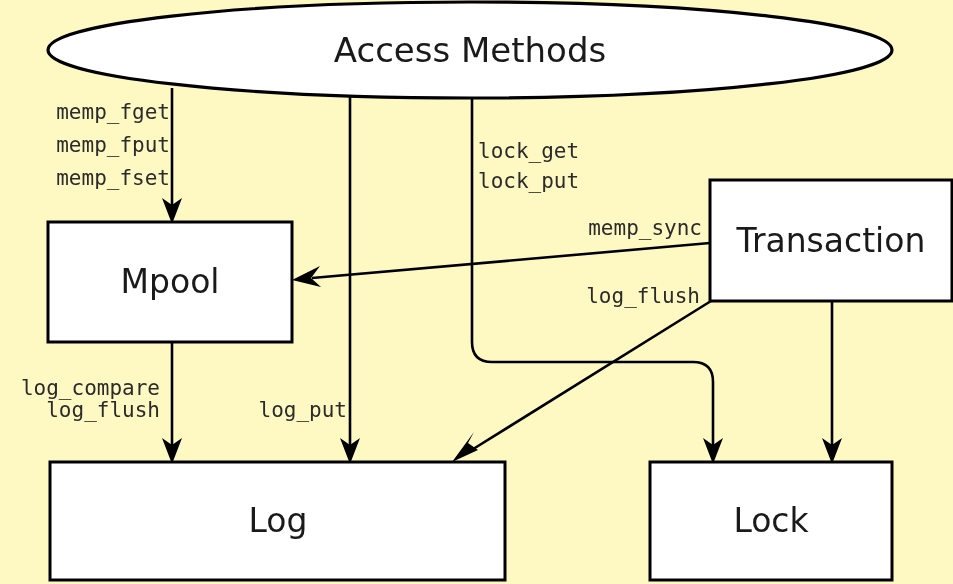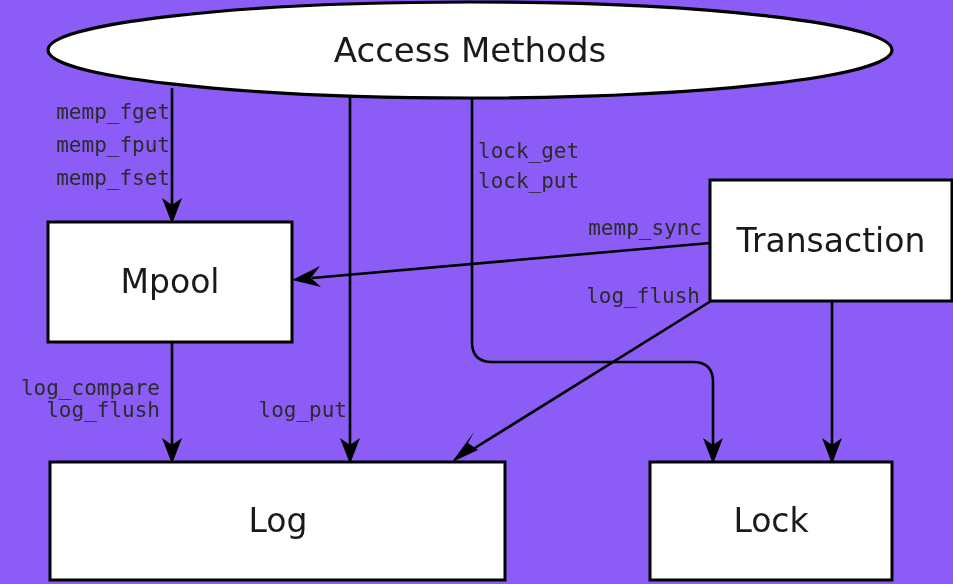--- a/index.html
+++ b/index.html
@@ -7,21 +7,21 @@
     padding: 0;
     background: #ffffff;
   }
   body {
     font-family: "DejaVu Sans", sans-serif;
   }
   #diagram-root {
     position: relative;
     width: 953px;
     height: 584px;
-    background: #8b5cf6;
+    background: #fef9c3;
     overflow: hidden;
   }
   #diagram-svg {
     position: absolute;
     left: 0;
     top: 0;
     width: 953px;
     height: 584px;
     display: block;
   }

